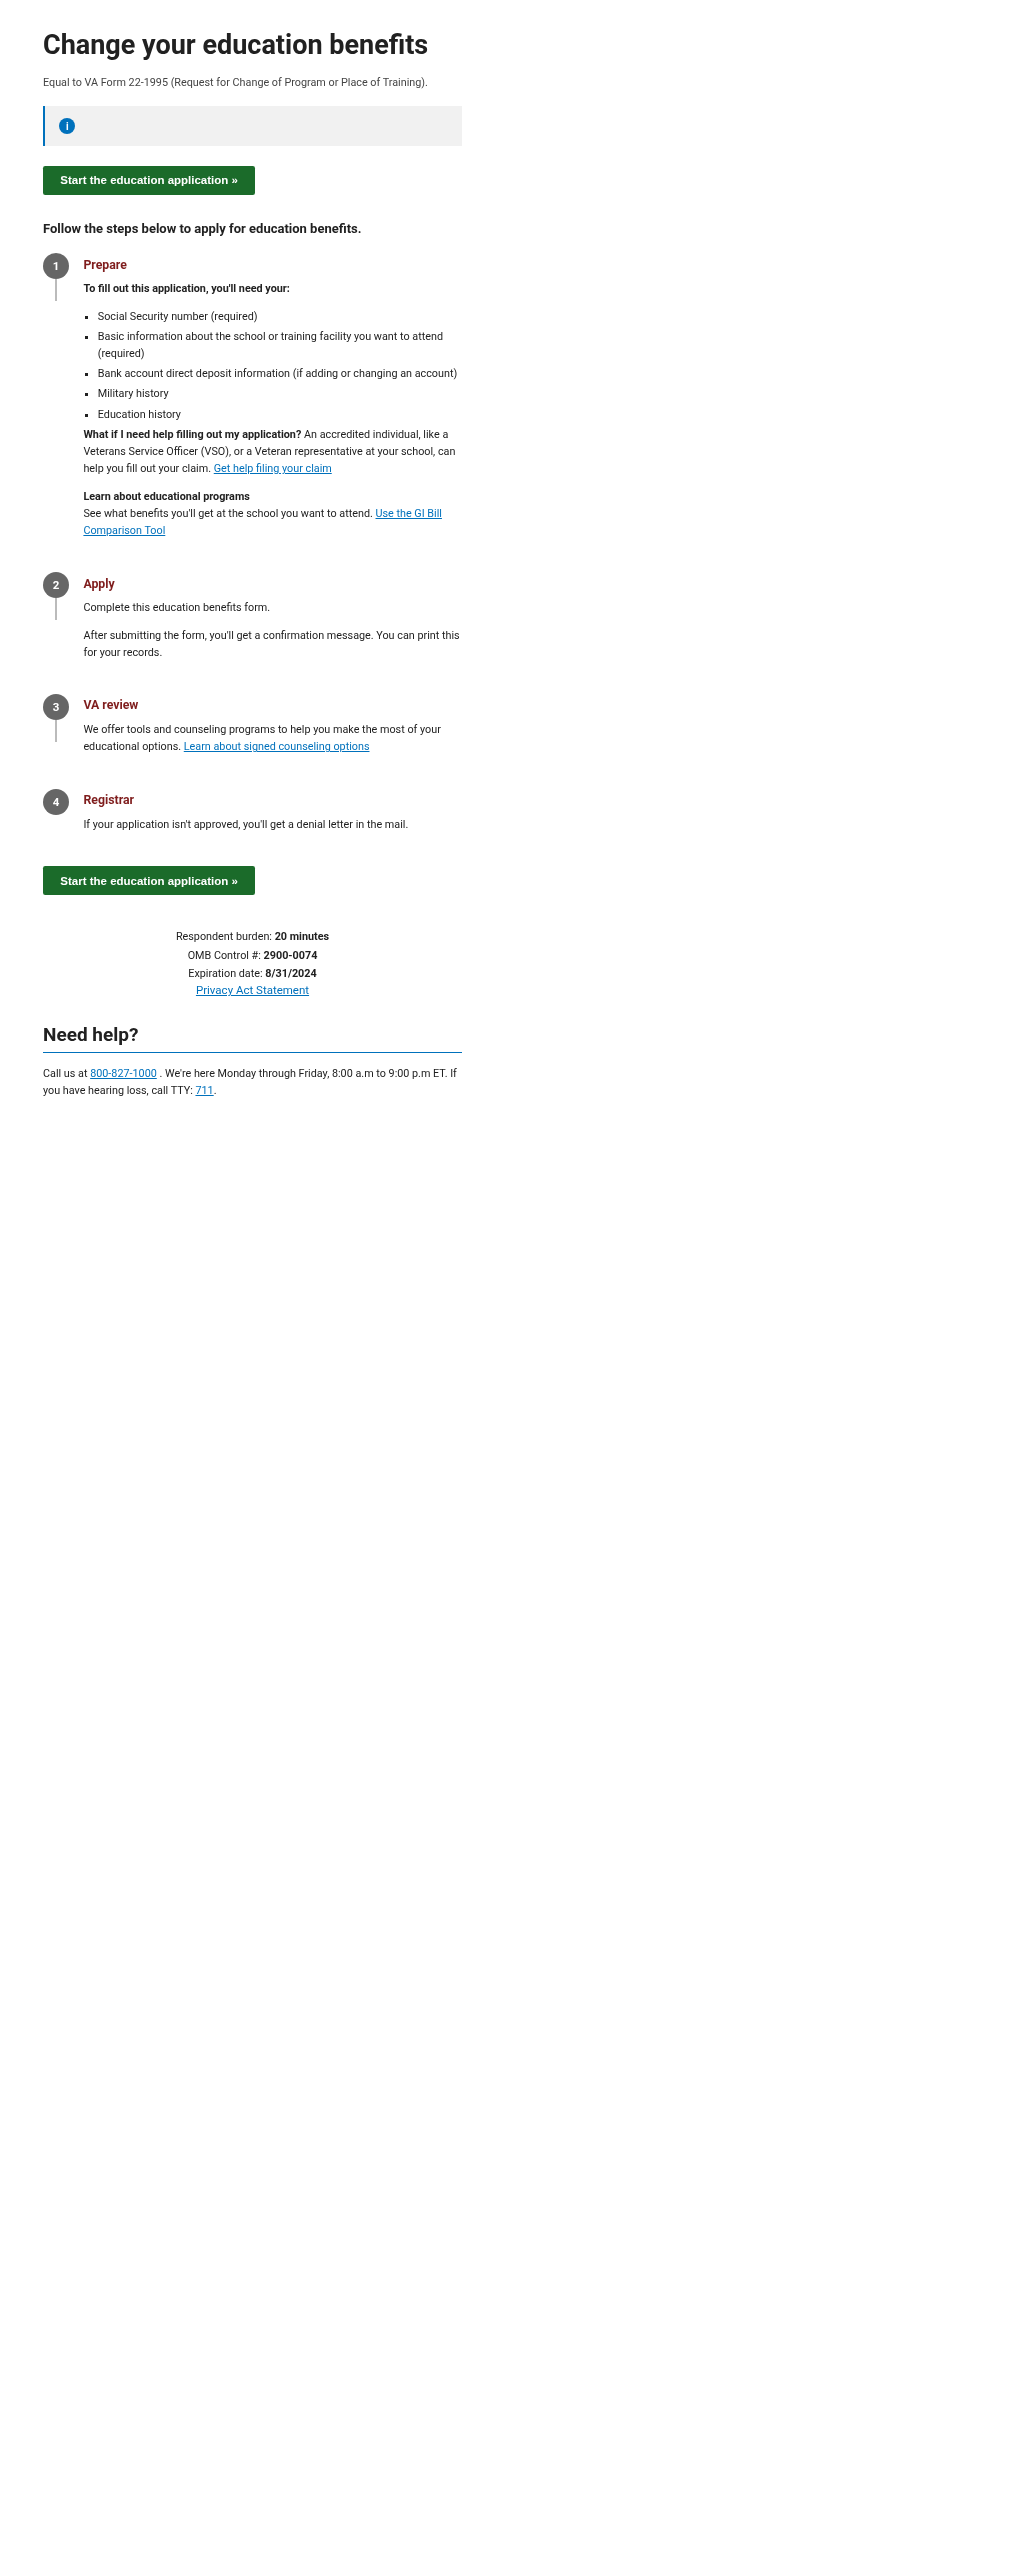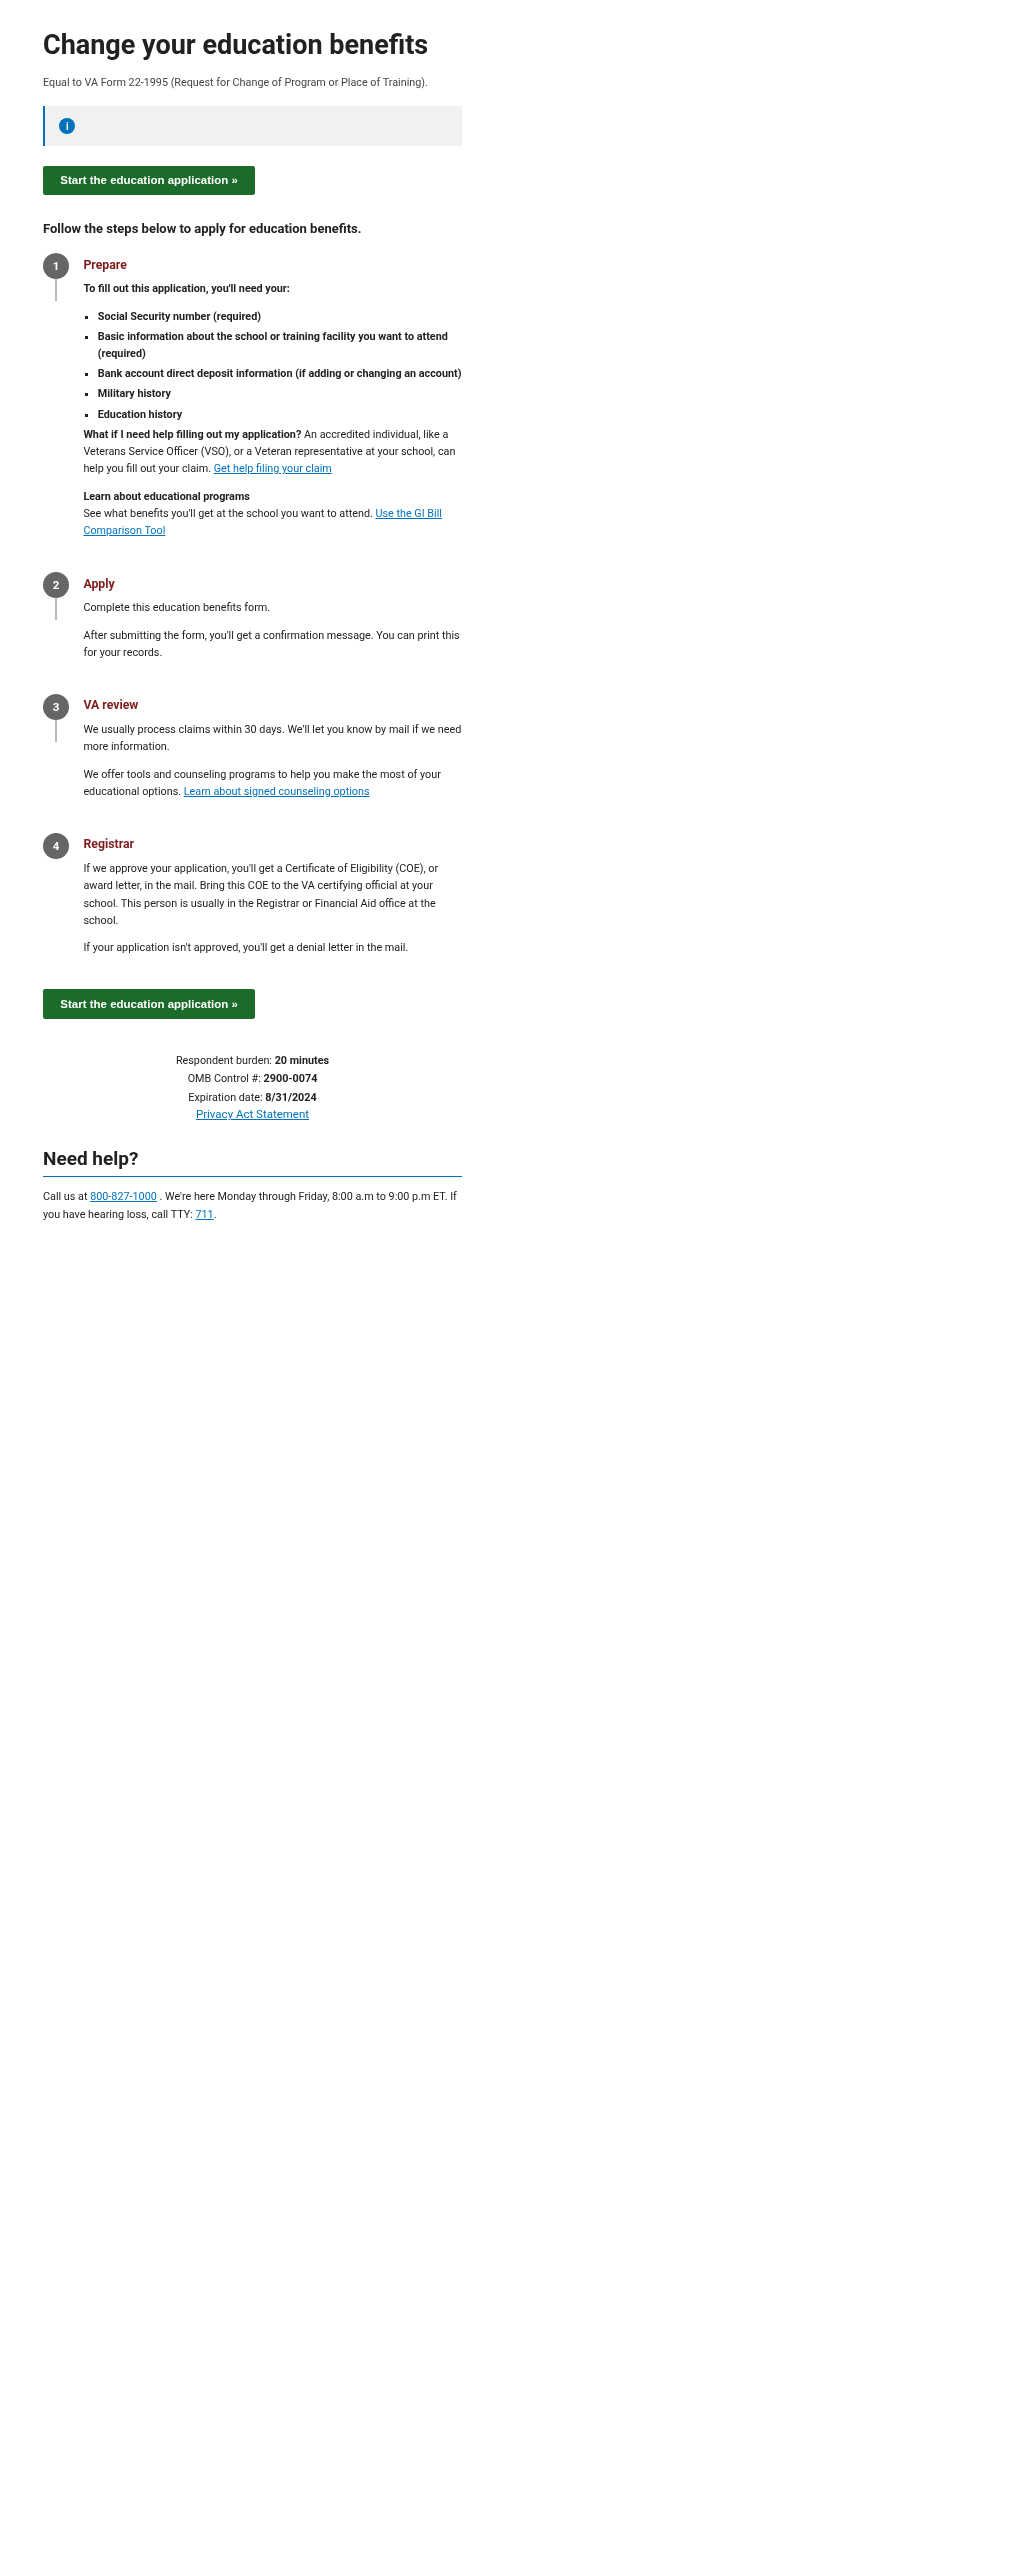--- a/index.html
+++ b/index.html
@@ -123,21 +123,20 @@
     }
     .step-content p {
       font-size: 10.8px;
       line-height: 1.6;
       margin-bottom: 10px;
       color: #212121;
     }
     .step-content ul {
       padding-left: 14.4px;
       margin-bottom: 2px;
-      font-weight: bold;
     }
     .step-content ul li {
       font-size: 10.8px;
       line-height: 1.6;
       margin-bottom: 2.9px;
       list-style: square;
       color: #212121;
     }
     .step-content strong {
       font-weight: 700;
@@ -233,35 +232,33 @@
     </div>
   </li>
 
   <li class="step-item">
     <div class="step-left">
       <div class="step-circle">3</div>
       <div class="step-line"></div>
     </div>
     <div class="step-content">
       <div class="step-title">VA review</div>
-      <p>We usually process claims within 30 days. We'll let you know by mail if we need more information.</p>
       <p>
         <span>We offer tools and counseling programs to help you make the most of your educational options.</span>
         <a href="#">Learn about signed counseling options</a>
       </p>
     </div>
   </li>
 
   <li class="step-item">
     <div class="step-left">
       <div class="step-circle">4</div>
     </div>
     <div class="step-content">
       <div class="step-title">Registrar</div>
-      <p>If we approve your application, you'll get a Certificate of Eligibility (COE), or award letter, in the mail. Bring this COE to the VA certifying official at your school. This person is usually in the Registrar or Financial Aid office at the school.</p>
       <p>If your application isn't approved, you'll get a denial letter in the mail.</p>
     </div>
   </li>
 </ul>
 
 <button class="start-btn">Start the education application »</button>
 
 <div class="footer-section">
   <p>
     <span>Respondent burden:</span> <strong>20 minutes</strong>

